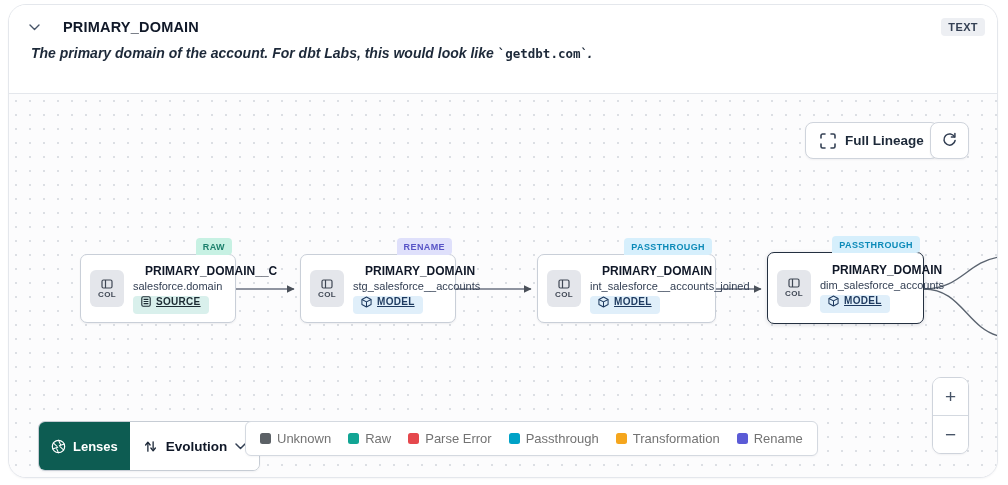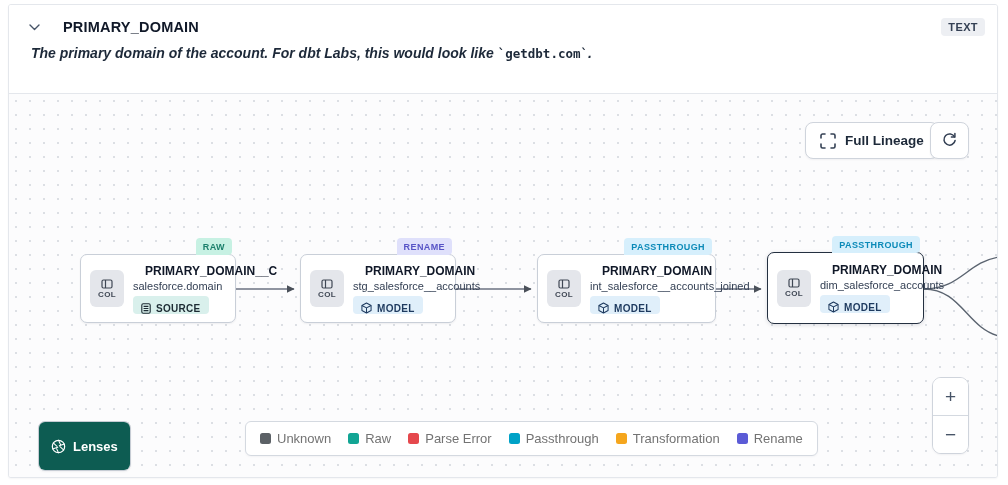--- a/index.html
+++ b/index.html
@@ -1,19 +1,19 @@
 <!DOCTYPE html>
 <html><head>
 <meta charset="utf-8">
 <style>
   * { box-sizing: border-box; margin: 0; padding: 0; }
   html,body { width:1008px; height:485px; background:#ffffff; font-family:"Liberation Sans", sans-serif; }
   .page { position:relative; width:1008px; height:485px; background:#fff; }
   .panel { position:absolute; left:8px; top:4px; width:990px; height:474px;
-           border:1px solid #e4e7ec; border-radius:3px; background:#fff; overflow:hidden;
+           border:1px solid #e4e7ec; border-radius:18px; background:#fff; overflow:hidden;
            box-shadow:0 1px 2px rgba(16,24,40,.04); }
 
   
   .hdr { position:relative; height:88px; background:#fff; }
   .hdr-row1 { display:flex; align-items:center; padding:11px 12px 0 14px; }
   .chev-btn { width:22px; height:22px; display:flex; align-items:center; justify-content:center; cursor:pointer; }
   .hdr-title { margin-left:18px; font-size:14.5px; font-weight:700; color:#101828; letter-spacing:.2px; }
   .type-badge { margin-left:auto; background:#edeff3; color:#344054; font-size:11px; font-weight:700;
                 padding:3px 7px; border-radius:4px; letter-spacing:.4px; }
   .hdr-desc { padding:7px 12px 0 22px; font-size:14px; font-style:italic; font-weight:600; color:#1d2939; }
@@ -39,22 +39,22 @@
           box-shadow:0 1px 2px rgba(16,24,40,.06); }
   .node.selected { border:1.6px solid #243040; box-shadow:0 1px 4px rgba(16,24,40,.14); }
   .node-badge { position:absolute; top:-17px; right:3px; height:17px; display:flex; align-items:center;
                 padding:0 7px; border-radius:4px 4px 4px 0; font-size:9px; font-weight:700; letter-spacing:.4px; }
   .col-box { width:34px; height:37px; background:#e4e6eb; border-radius:6px; flex:none;
              display:flex; flex-direction:column; align-items:center; justify-content:center; gap:1px; }
   .col-box .col-label { font-size:8px; font-weight:700; color:#3f4754; letter-spacing:.3px; }
   .node-body { display:flex; flex-direction:column; gap:2px; min-width:0; }
   .node-title { font-size:12px; font-weight:700; color:#101828; white-space:nowrap;margin-left:12px; }
   .node-sub { font-size:11px; color:#344054; white-space:nowrap; }
-  .res-pill { display:inline-flex; align-items:flex-end; gap:5px; align-self:flex-start; margin-top:2px;
-              height:18px; padding:0 8px; border-radius:4px; font-size:10px; font-weight:700; letter-spacing:.3px; }
+  .res-pill { display:inline-flex; align-items:flex-start; gap:5px; align-self:flex-start; margin-top:2px;
+              height:18px; padding:0 8px; border-radius:4px; font-size:10px; font-weight:700; letter-spacing:.3px;text-decoration:underline; }
   .res-source { background:#d9f0ec; color:#1c2b33; }
   .res-model  { background:#e0effa; color:#1e3a5f; }
 
   
   .zoomctl { position:absolute; left:923px; top:283px; width:37px; height:77px; background:#fff;
              border:1px solid #cfd4dc; border-radius:9px; display:flex; flex-direction:column; overflow:hidden;
              box-shadow:0 1px 2px rgba(16,24,40,.05); }
   .zoomctl button { flex:1; border:none; background:#fff; font-size:19px; color:#475467; cursor:pointer;
                     font-family:"Liberation Sans", sans-serif; }
   .zoomctl .divider { height:1px; background:#d4d9e0; }
@@ -220,20 +220,32 @@
       </div>
 
       <div class="lenses-group">
         <span class="lenses-btn" style="background: rgb(13, 92, 82);">
           <svg width="15" height="15" viewBox="0 0 16 16">
             <circle cx="8" cy="8" r="6.6" fill="none" stroke="#ffffff" stroke-width="1.3"></circle>
             <path d="M8 1.4 L10.5 6.6 M14.3 5.4 L8.8 7.1 M13.6 11.9 L9.6 8.2 M8 14.6 L5.5 9.4 M1.7 10.6 L7.2 8.9 M2.4 4.1 L6.4 7.8" stroke="#ffffff" stroke-width="1.1" stroke-linecap="round" fill="none"></path>
           </svg>
           <span>Lenses</span>
         </span>
+        <span class="evolution-btn">
+          <svg width="15" height="15" viewBox="0 0 16 16">
+            <path d="M5.2 13 V5.2" stroke="#1d2939" stroke-width="1.4" fill="none" stroke-linecap="round"></path>
+            <polyline points="2.8,6.4 5.2,3.4 7.6,6.4" fill="none" stroke="#1d2939" stroke-width="1.4" stroke-linecap="round" stroke-linejoin="round"></polyline>
+            <path d="M10.8 3 V10.8" stroke="#1d2939" stroke-width="1.4" fill="none" stroke-linecap="round"></path>
+            <polyline points="8.4,9.6 10.8,12.6 13.2,9.6" fill="none" stroke="#1d2939" stroke-width="1.4" stroke-linecap="round" stroke-linejoin="round"></polyline>
+          </svg>
+          <span>Evolution</span>
+          <svg width="11" height="7" viewBox="0 0 11 7">
+            <polyline points="1,1 5.5,5.5 10,1" fill="none" stroke="#344054" stroke-width="1.5" stroke-linecap="round" stroke-linejoin="round"></polyline>
+          </svg>
+        </span>
       </div>
 
       <div class="legend">
         <span class="legend-item">
           <span class="swatch" style="background: rgb(92, 97, 102);"></span>
           <span>Unknown</span>
         </span>
         <span class="legend-item">
           <span class="swatch" style="background: rgb(18, 165, 148);"></span>
           <span>Raw</span>

